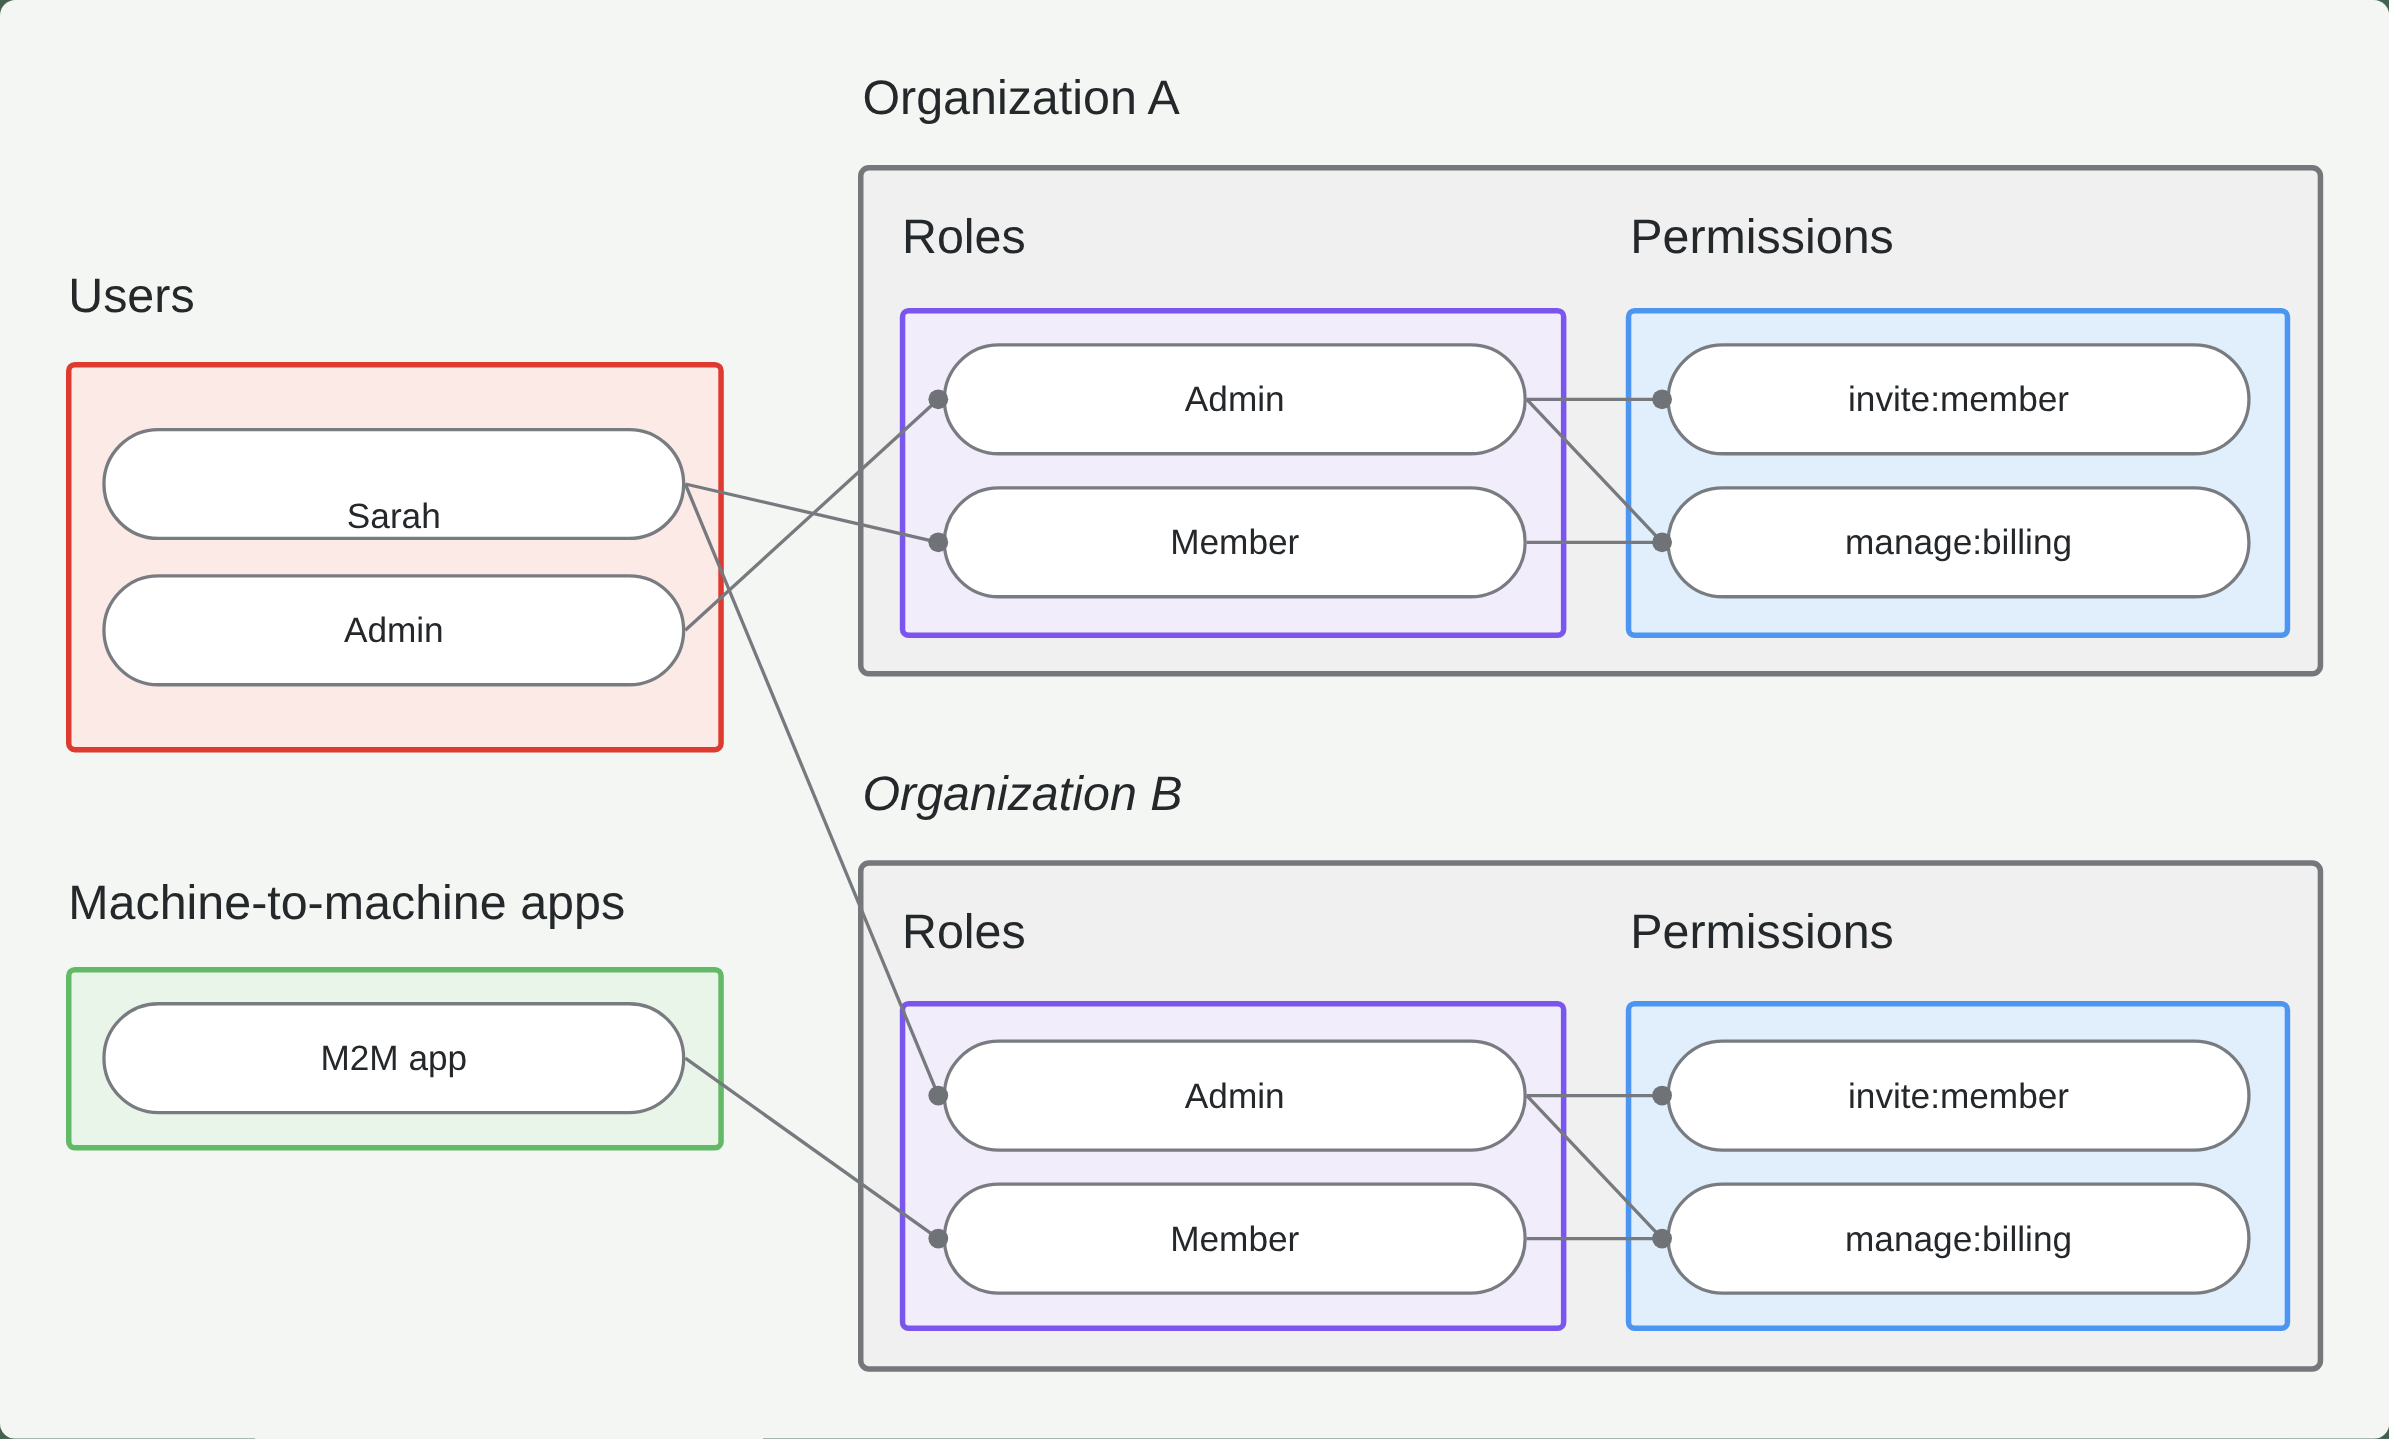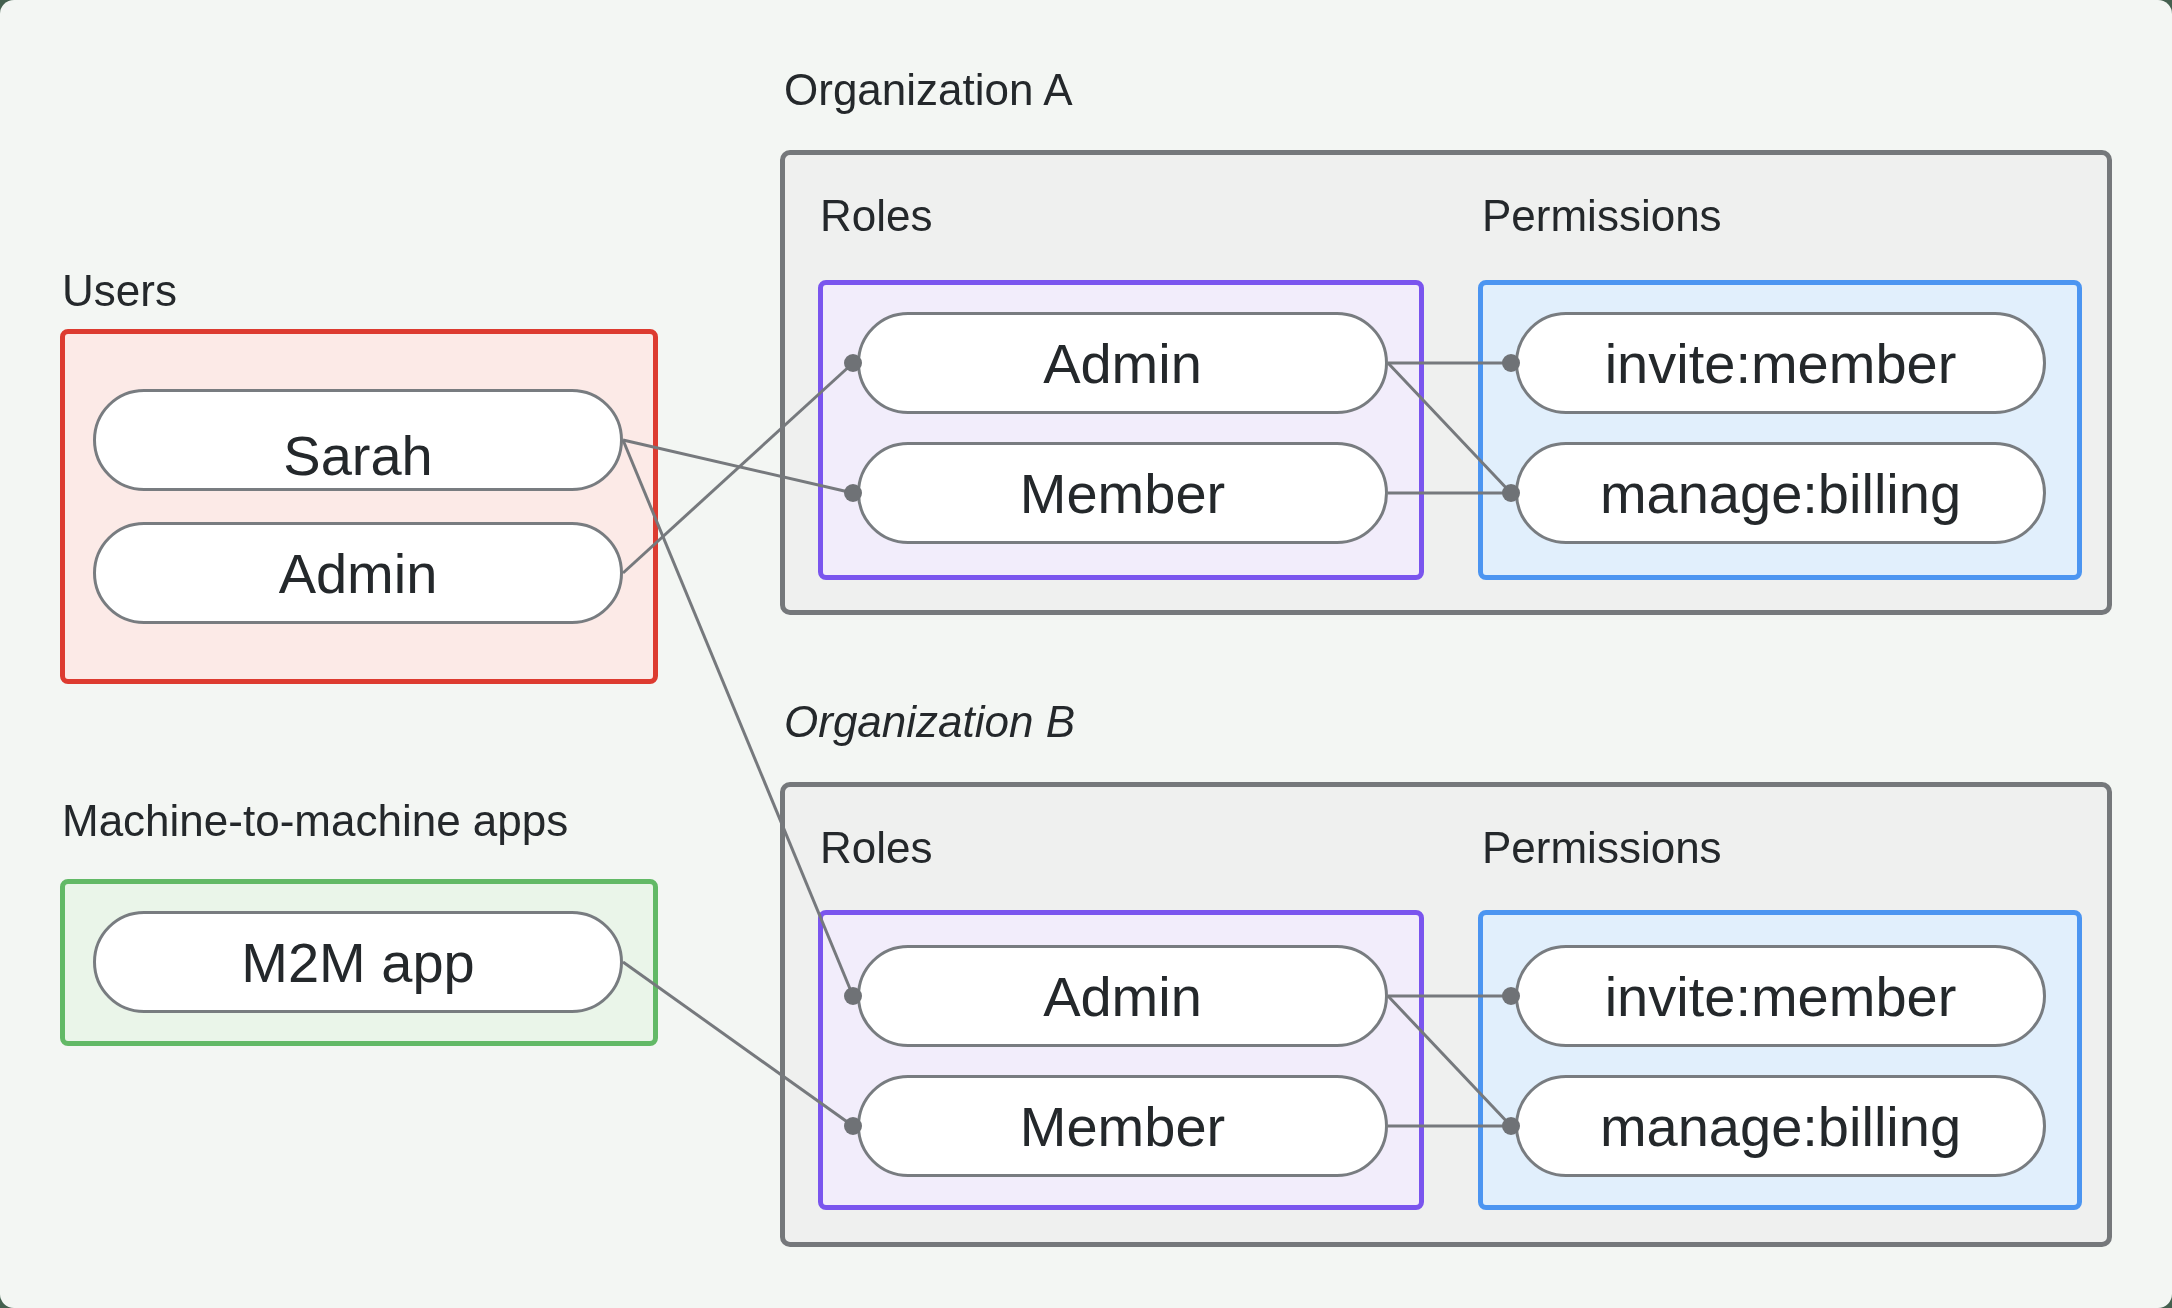--- a/index.html
+++ b/index.html
@@ -40,39 +40,39 @@
     position: absolute;
     box-sizing: border-box;
     height: 102px;
     background: #ffffff;
     border: 3px solid #787c80;
     border-radius: 51px;
     display: flex;
     align-items: center;
     justify-content: center;
     color: #24282b;
-    font-size: 56px;
+    font-size: 32px;
     white-space: nowrap;
   }
   .overlay {
     position: absolute;
     left: 0; top: 0;
     width: 2172px;
     height: 1308px;
     pointer-events: none;
   }
   .edge { stroke: #76797d; stroke-width: 3; fill: none; }
   .dot  { fill: #6f7276; stroke: none; }
 </style>
 </head>
 <body>
 
 <div class="page">
 
-  <div class="label" style="left:62px; top:244px;margin-top:21px;">Users</div>
+  <div class="label" style="left:62px; top:244px;">Users</div>
   <div class="group-box users-box" style="left:60px; top:329px; width:598px; height:355px;"></div>
   <div class="pill" style="left:93px; top:389px; width:530px;align-items:flex-end;">
     <span>Sarah</span>
   </div>
   <div class="pill" style="left:93px; top:522px; width:530px;">
     <span>Admin</span>
   </div>
 
   <div class="label" style="left:62px; top:795px;">Machine-to-machine apps</div>
   <div class="group-box m2m-box" style="left:60px; top:879px; width:598px; height:167px;"></div>

